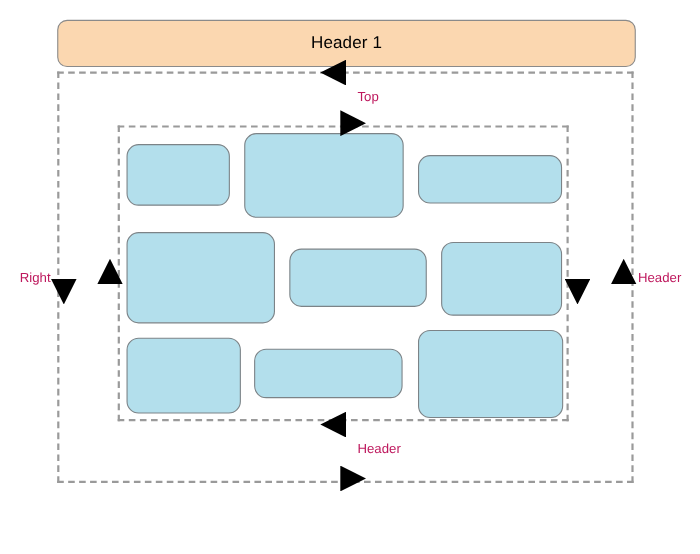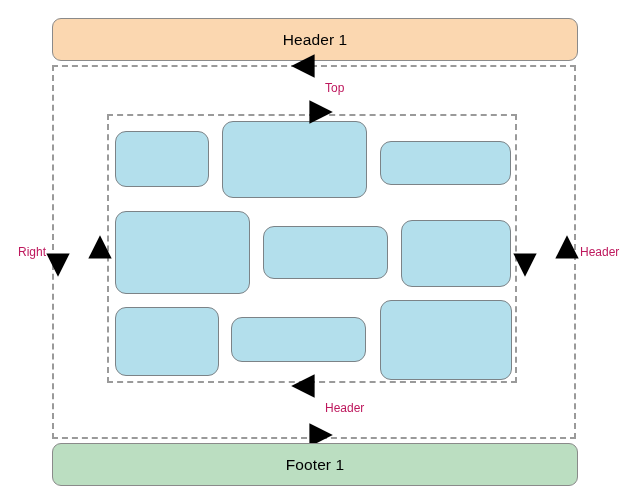--- a/index.html
+++ b/index.html
@@ -143,17 +143,14 @@
     <line x1="40" y1="12" x2="48" y2="12" stroke="#000" stroke-width="2.6" marker-end="url(#mk-left)"></line>
   </svg>
   <div class="arrow-label" id="label-left" style="left:18px; top:246px;">Right</div>
 
   <svg class="arrow-svg" id="arrow-right" width="58" height="24" style="left:517px; top:244px;">
     <line x1="16" y1="12" x2="8" y2="12" stroke="#000" stroke-width="2.6" marker-end="url(#mk-left)"></line>
     <line x1="42" y1="12" x2="50" y2="12" stroke="#000" stroke-width="2.6" marker-end="url(#mk-left)"></line>
   </svg>
   <div class="arrow-label" id="label-right" style="left:580px; top:246px;">Header</div>
 
-  <div class="bar" id="footer-bar" style="left: 52px; top: 443px; width: 526px; height: 43px; background: rgb(187, 222, 193);">
-    <span>Footer 1</span>
-  </div>
 
 </div>
 
 </body></html>

